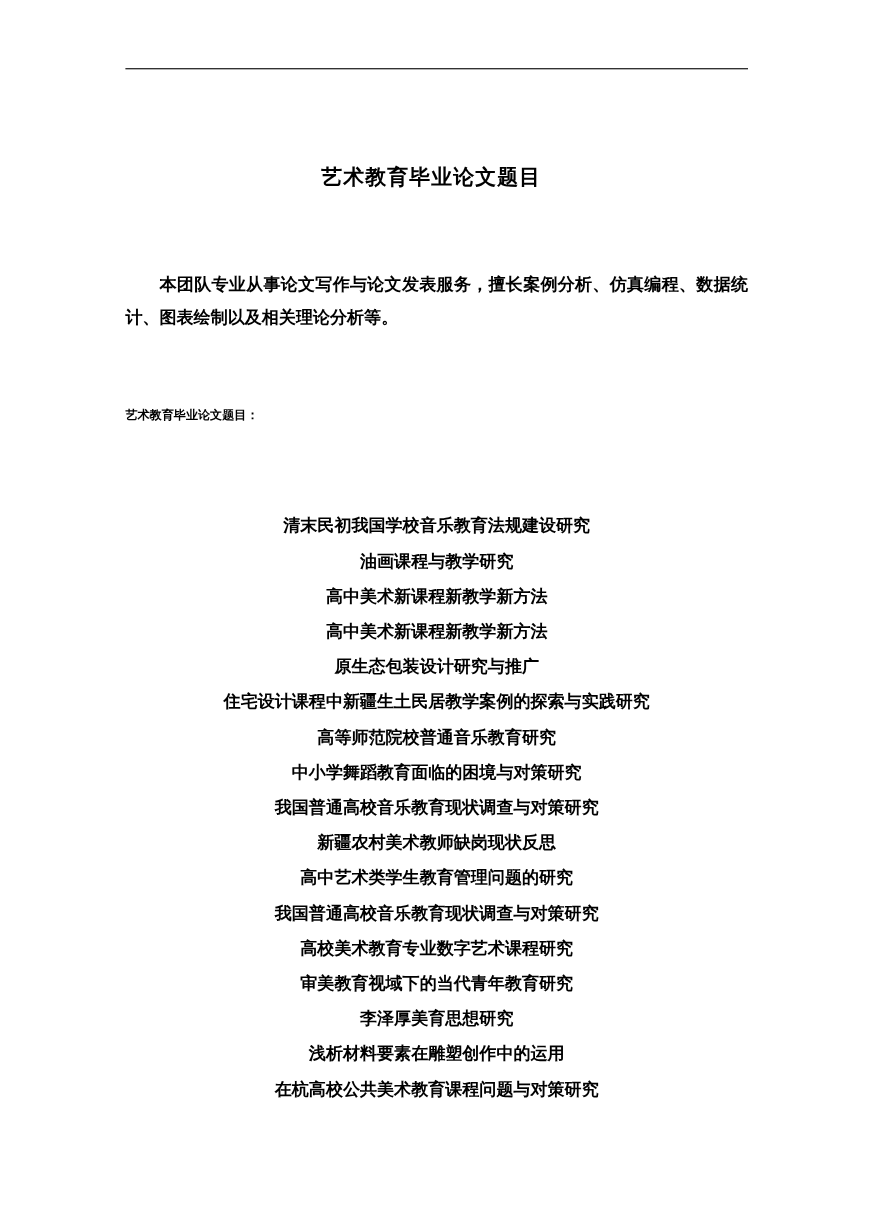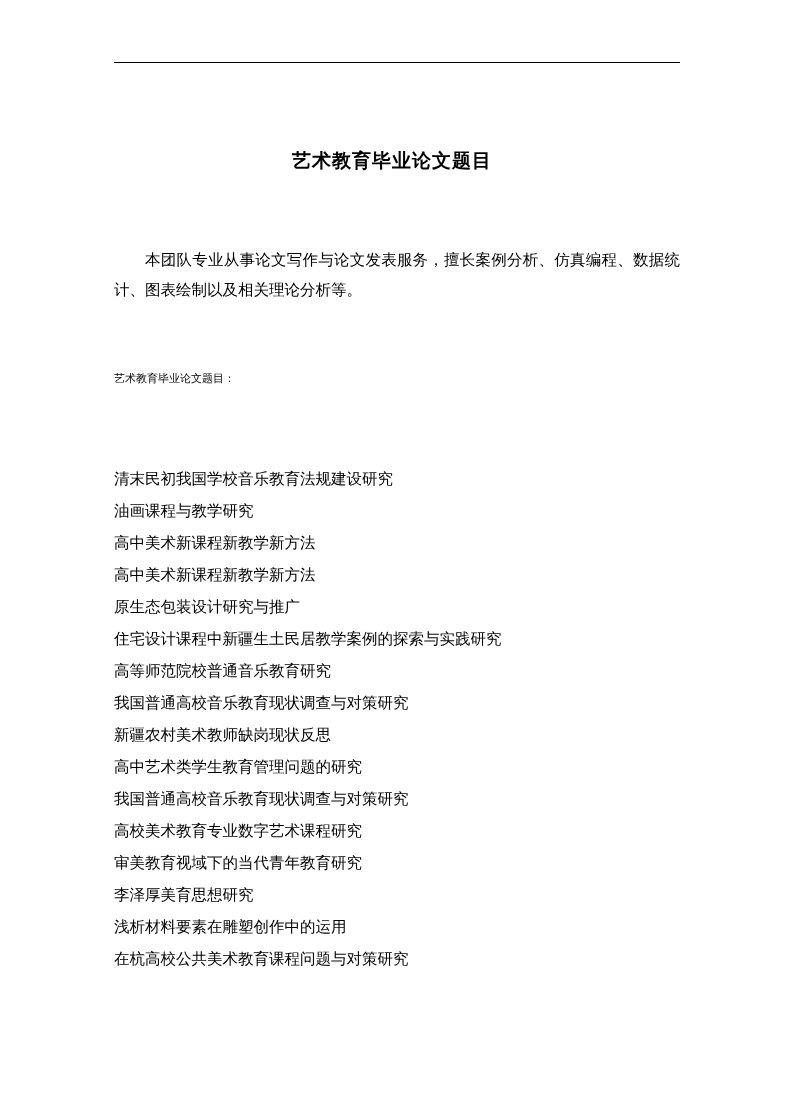--- a/index.html
+++ b/index.html
@@ -39,39 +39,41 @@
     font-family: "DejaVu Sans", "Liberation Sans", sans-serif;
     font-weight: bold;
     font-size: 19px;
     letter-spacing: 1px;
   }
   .content {
     position: absolute;
     left: 114px;
     top: 245px;
     width: 566px;
+    font-weight: bold;
   }
   .para {
     font-size: 15.5px;
     line-height: 30px;
     text-align: justify;
     text-indent: 31px;
     margin: 0;
   }
   .spacer-1 { height: 58px; }
   .subhead {
     font-size: 11px;
     line-height: 30px;
     margin: 0;
   }
   .spacer-2 { height: 70px; }
   .list {
     list-style: none;
     margin: 0;
     padding: 0;
+    text-align: center;
   }
   .list li {
     font-size: 15.5px;
     line-height: 32px;
     white-space: nowrap;
   }
 </style>
 </head>
 <body>
 
@@ -92,20 +94,21 @@
     <div class="spacer-2"></div>
 
     <ul class="list">
       <li>清末民初我国学校音乐教育法规建设研究</li>
       <li>油画课程与教学研究</li>
       <li>高中美术新课程新教学新方法</li>
       <li>高中美术新课程新教学新方法</li>
       <li>原生态包装设计研究与推广</li>
       <li>住宅设计课程中新疆生土民居教学案例的探索与实践研究</li>
       <li>高等师范院校普通音乐教育研究</li>
+      <li>中小学舞蹈教育面临的困境与对策研究</li>
       <li>我国普通高校音乐教育现状调查与对策研究</li>
       <li>新疆农村美术教师缺岗现状反思</li>
       <li>高中艺术类学生教育管理问题的研究</li>
       <li>我国普通高校音乐教育现状调查与对策研究</li>
       <li>高校美术教育专业数字艺术课程研究</li>
       <li>审美教育视域下的当代青年教育研究</li>
       <li>李泽厚美育思想研究</li>
       <li>浅析材料要素在雕塑创作中的运用</li>
       <li>在杭高校公共美术教育课程问题与对策研究</li>
     </ul>

